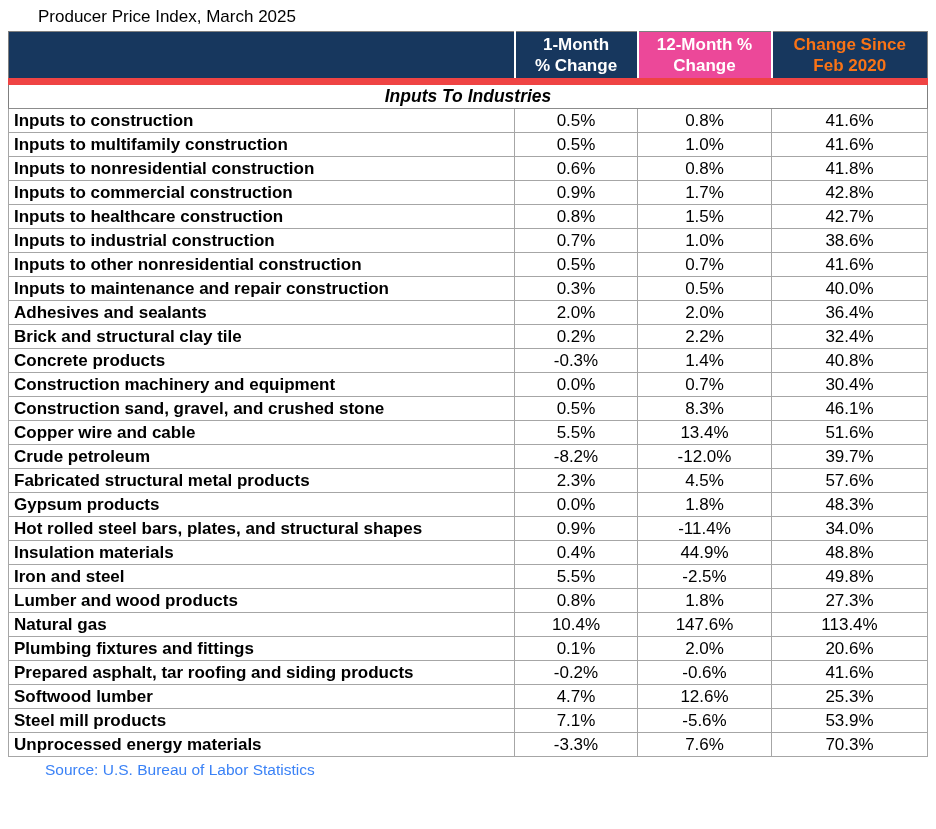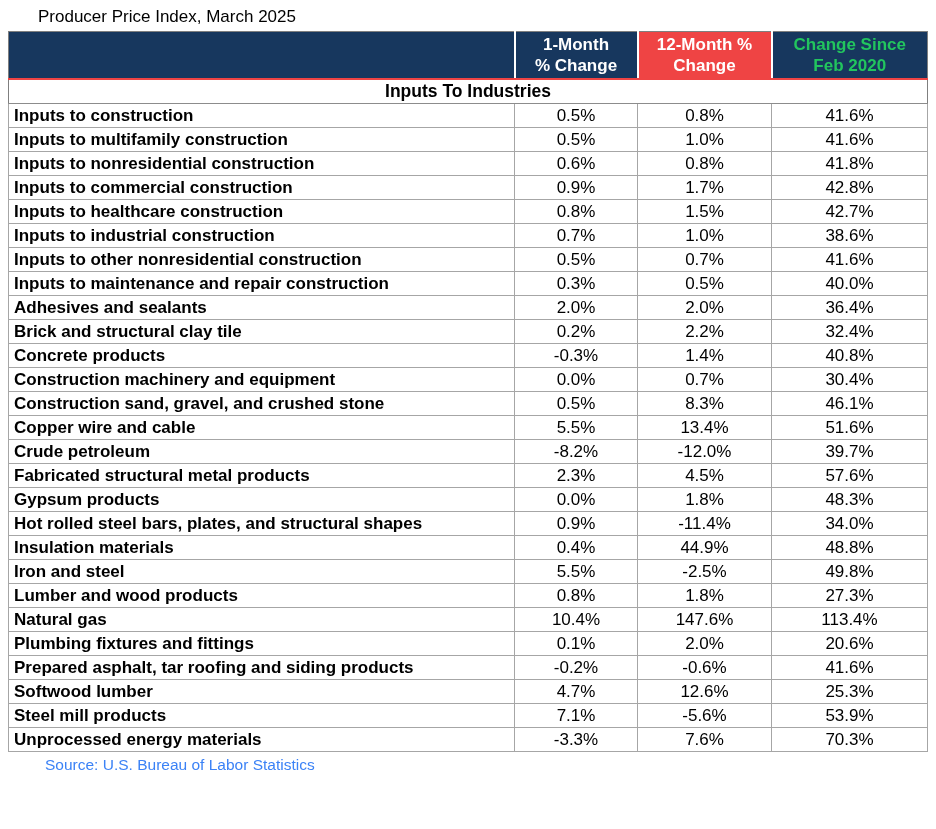--- a/index.html
+++ b/index.html
@@ -33,36 +33,37 @@
   thead th {
     background: #17375E;
     color: #ffffff;
     font-weight: bold;
     font-size: 17px;
     line-height: 21px;
     text-align: center;
     vertical-align: middle;
     padding: 2px 4px;
     white-space: pre-line;
-    border-bottom: 2px solid #ef4444;
+    border-bottom: 7px solid #ef4444;
   }
   thead th + th { border-left: 2px solid #ffffff; }
   tbody td {
     border: 1px solid #a6a6a6;
     font-size: 17px;
     line-height: 21px;
     vertical-align: middle;
     background: #ffffff;
   }
   tbody tr { height: 24px; }
   td.label-cell { text-align: left; padding: 1px 4px 1px 5px; overflow: hidden; white-space: nowrap; font-weight: bold; }
   td.num-cell   { text-align: center; padding: 1px 4px; }
   tr.section-row td {
     text-align: center;
     font-weight: bold;
+    font-style: italic;
     font-size: 17.5px;
     padding: 1px 16px;
     border-left: 1px solid #7f7f7f;
     border-right: 1px solid #7f7f7f;
     border-top: 1px solid #8c8c8c;
     border-bottom: 1px solid #8c8c8c;
   }
   .source {
     padding: 3px 0 0 45px;
     font-size: 15.5px;
@@ -81,23 +82,23 @@
       <col class="c-label">
       <col class="c-m1">
       <col class="c-m12">
       <col class="c-since">
     </colgroup>
     <thead>
       <tr>
         <th style="background: rgb(23, 55, 94); color: rgb(255, 255, 255);"></th>
         <th style="background: rgb(23, 55, 94); color: rgb(255, 255, 255);">1-Month
 % Change</th>
-        <th style="background: #ef4444; color: rgb(255, 255, 255);">12-Month %
+        <th style="background: #ec4899; color: rgb(255, 255, 255);">12-Month %
 Change</th>
-        <th style="background: rgb(23, 55, 94); color: #22c55e;">Change Since
+        <th style="background: rgb(23, 55, 94); color: #f97316;">Change Since
 Feb 2020</th>
       </tr>
     </thead>
     <tbody id="table-body">
         <tr class="section-row">
           <td colspan="4">Inputs To Industries</td>
         </tr>
         <tr>
           <td class="label-cell">Inputs to construction</td>
           <td class="num-cell">0.5%</td>

